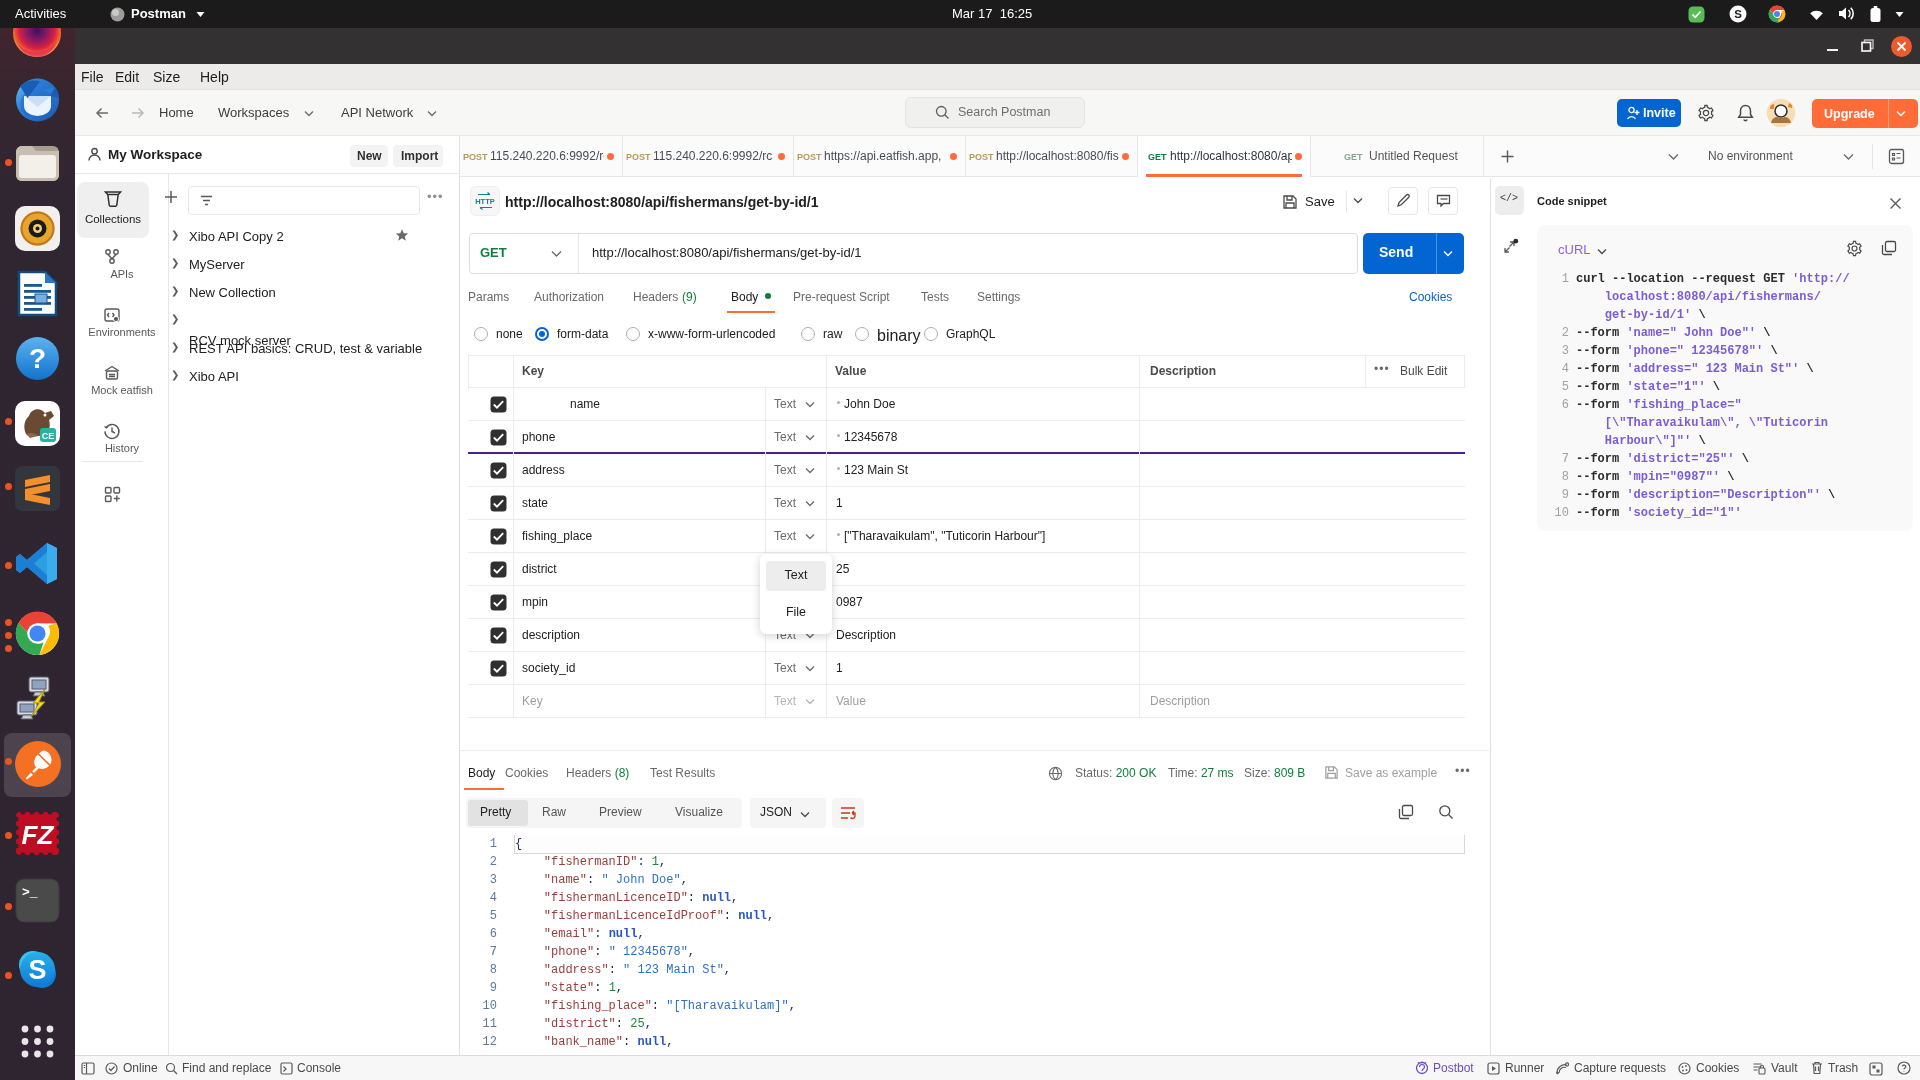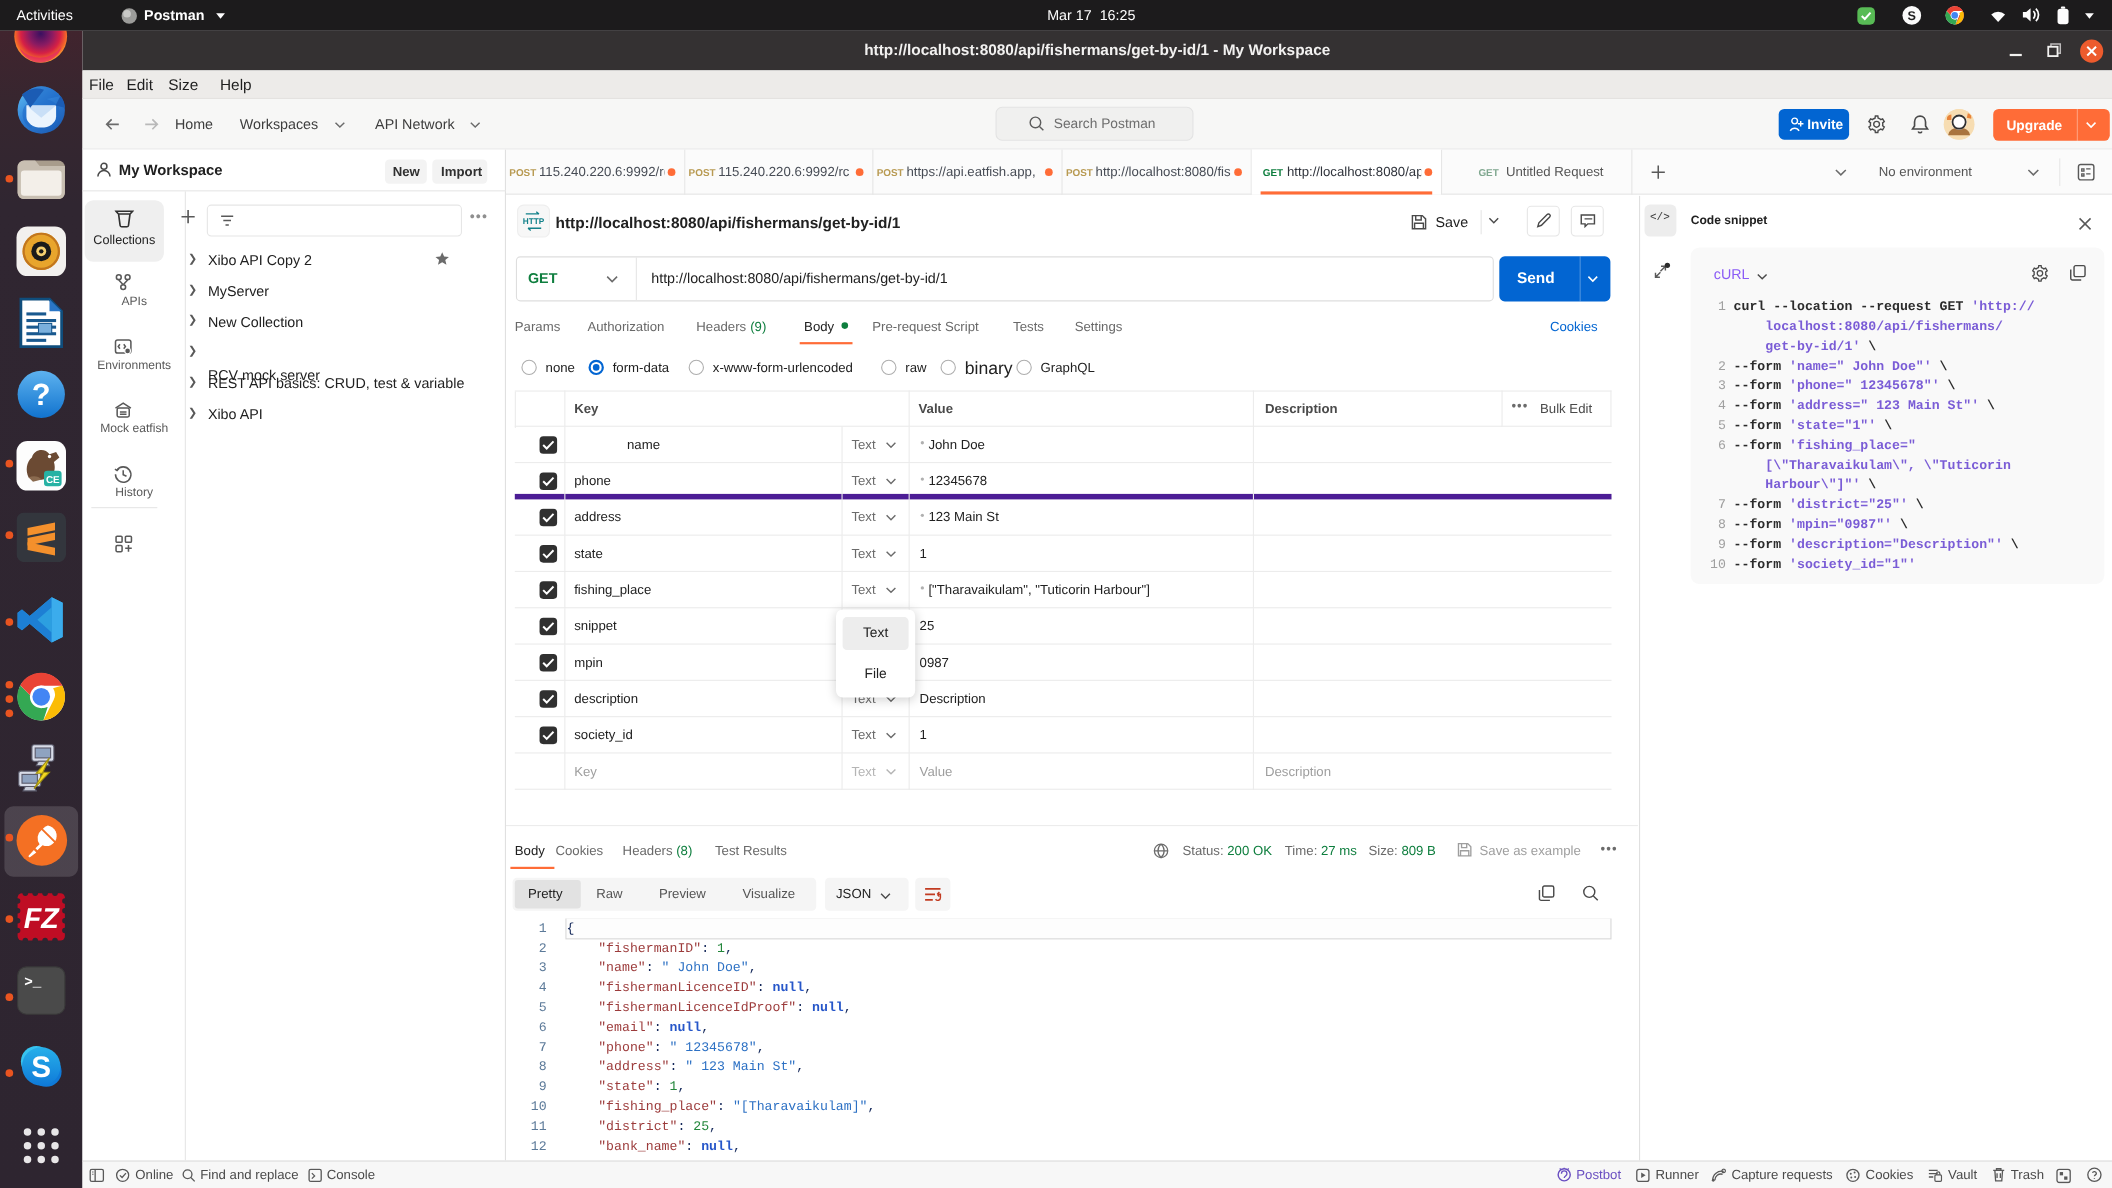--- a/index.html
+++ b/index.html
@@ -242,21 +242,20 @@
     <div class="abs" style="left:5px;top:591px;width:7px;height:7px;border-radius:50%;background:#e95420;"></div>
     <div class="abs" style="left:5px;top:604px;width:7px;height:7px;border-radius:50%;background:#e95420;"></div>
     <div class="abs" style="left:5px;top:617px;width:7px;height:7px;border-radius:50%;background:#e95420;"></div>
     <div class="abs" style="left:5px;top:730px;width:7px;height:7px;border-radius:50%;background:#e95420;"></div>
     <div class="abs" style="left:5px;top:804px;width:7px;height:7px;border-radius:50%;background:#e95420;"></div>
     <div class="abs" style="left:5px;top:875px;width:7px;height:7px;border-radius:50%;background:#e95420;"></div>
     <div class="abs" style="left:5px;top:944px;width:7px;height:7px;border-radius:50%;background:#e95420;"></div>
   </div>
 
   <div id="titlebar" class="abs" style="left:75px;top:28px;width:1845px;height:36px;background:#343132;color:#f2f1f0;">
-    <div class="abs" style="left:0;top:9px;width:1845px;text-align:center;font-weight:bold;font-size:14px;">http://localhost:8080/api/fishermans/get-by-id/1 - My Workspace</div>
     <div class="abs" style="left:1752px;top:21px;width:11px;height:2px;background:#f2f1f0;"></div>
     <svg class="abs" style="left:1786px;top:11px;" width="13" height="13" viewBox="0 0 13 13">
         <path d="M3.5 3 L3.5 1 L12 1 L12 9.5 L10 9.5" stroke="#bdbbbc" stroke-width="1.4" fill="none"></path>
         <rect x="1" y="3.5" width="8.5" height="8.5" stroke="#f2f1f0" stroke-width="1.7" fill="none"></rect>
       </svg>
     <div class="abs" style="left:1816px;top:8px;width:21px;height:21px;border-radius:50%;background:#ed5b2d;"></div>
     <svg class="abs" style="left:1821px;top:13px;" width="11" height="11" viewBox="0 0 11 11">
         <path d="M1.5 1.5 L9.5 9.5 M9.5 1.5 L1.5 9.5" stroke="#fff" stroke-width="1.8"></path>
       </svg>
   </div>
@@ -558,21 +557,21 @@
       <div class="abs" style="left:358px;top:0;width:1px;height:33px;background:#ececec;"></div>
       <div class="abs" style="left:671px;top:0;width:1px;height:33px;background:#ececec;"></div>
       <div class="abs" style="left:54px;top:9px;font-size:12px;color:#212121;margin-left:48px;">name</div>
       <div class="abs" style="left:306px;top:9px;font-size:12px;color:#6b6b6b;">Text</div>
         <svg class="abs" style="left:337px;top:13px;" width="10" height="7" viewBox="0 0 10 7">
           <path d="M1 1.5 L5 5.5 L9 1.5" stroke="#6b6b6b" stroke-width="1.3" fill="none"></path>
         </svg>
         <div class="abs" style="left:369px;top:13px;width:3px;height:3px;border-radius:50%;background:#b0b0b0;"></div>
       <div class="abs" style="left:376px;top:9px;font-size:12px;color:#212121;">John Doe</div>
     </div>
-<div class="abs" style="left:8px;top:285px;width:997px;height:33px;border-bottom:5px solid #4c1d95;">
+<div class="abs" style="left:8px;top:285px;width:997px;height:33px;border-bottom:2px solid #4c1d95;">
       <svg class="abs" style="left:22px;top:8px;" width="17" height="17" viewBox="0 0 17 17">
           <rect x="0.5" y="0.5" width="16" height="16" rx="3.5" fill="#303030"></rect>
           <path d="M3.8 8.5 L7 11.7 L13.2 5.2" stroke="#fff" stroke-width="1.8" fill="none"></path>
         </svg>
       <div class="abs" style="left:45px;top:0;width:1px;height:33px;background:#ececec;"></div>
         <div class="abs" style="left:297px;top:0;width:1px;height:33px;background:#ececec;"></div>
       <div class="abs" style="left:358px;top:0;width:1px;height:33px;background:#ececec;"></div>
       <div class="abs" style="left:671px;top:0;width:1px;height:33px;background:#ececec;"></div>
       <div class="abs" style="left:54px;top:9px;font-size:12px;color:#212121;">phone</div>
       <div class="abs" style="left:306px;top:9px;font-size:12px;color:#6b6b6b;">Text</div>
@@ -634,21 +633,21 @@
     </div>
 <div class="abs" style="left:8px;top:417px;width:997px;height:33px;border-bottom:1px solid #ececec;">
       <svg class="abs" style="left:22px;top:8px;" width="17" height="17" viewBox="0 0 17 17">
           <rect x="0.5" y="0.5" width="16" height="16" rx="3.5" fill="#303030"></rect>
           <path d="M3.8 8.5 L7 11.7 L13.2 5.2" stroke="#fff" stroke-width="1.8" fill="none"></path>
         </svg>
       <div class="abs" style="left:45px;top:0;width:1px;height:33px;background:#ececec;"></div>
         <div class="abs" style="left:297px;top:0;width:1px;height:33px;background:#ececec;"></div>
       <div class="abs" style="left:358px;top:0;width:1px;height:33px;background:#ececec;"></div>
       <div class="abs" style="left:671px;top:0;width:1px;height:33px;background:#ececec;"></div>
-      <div class="abs" style="left:54px;top:9px;font-size:12px;color:#212121;">snippet</div>
+      <div class="abs" style="left:54px;top:9px;font-size:12px;color:#212121;">district</div>
 
       <div class="abs" style="left:368px;top:9px;font-size:12px;color:#212121;">25</div>
     </div>
 <div class="abs" style="left:8px;top:450px;width:997px;height:33px;border-bottom:1px solid #ececec;">
       <svg class="abs" style="left:22px;top:8px;" width="17" height="17" viewBox="0 0 17 17">
           <rect x="0.5" y="0.5" width="16" height="16" rx="3.5" fill="#303030"></rect>
           <path d="M3.8 8.5 L7 11.7 L13.2 5.2" stroke="#fff" stroke-width="1.8" fill="none"></path>
         </svg>
       <div class="abs" style="left:45px;top:0;width:1px;height:33px;background:#ececec;"></div>
         <div class="abs" style="left:297px;top:0;width:1px;height:33px;background:#ececec;"></div>

